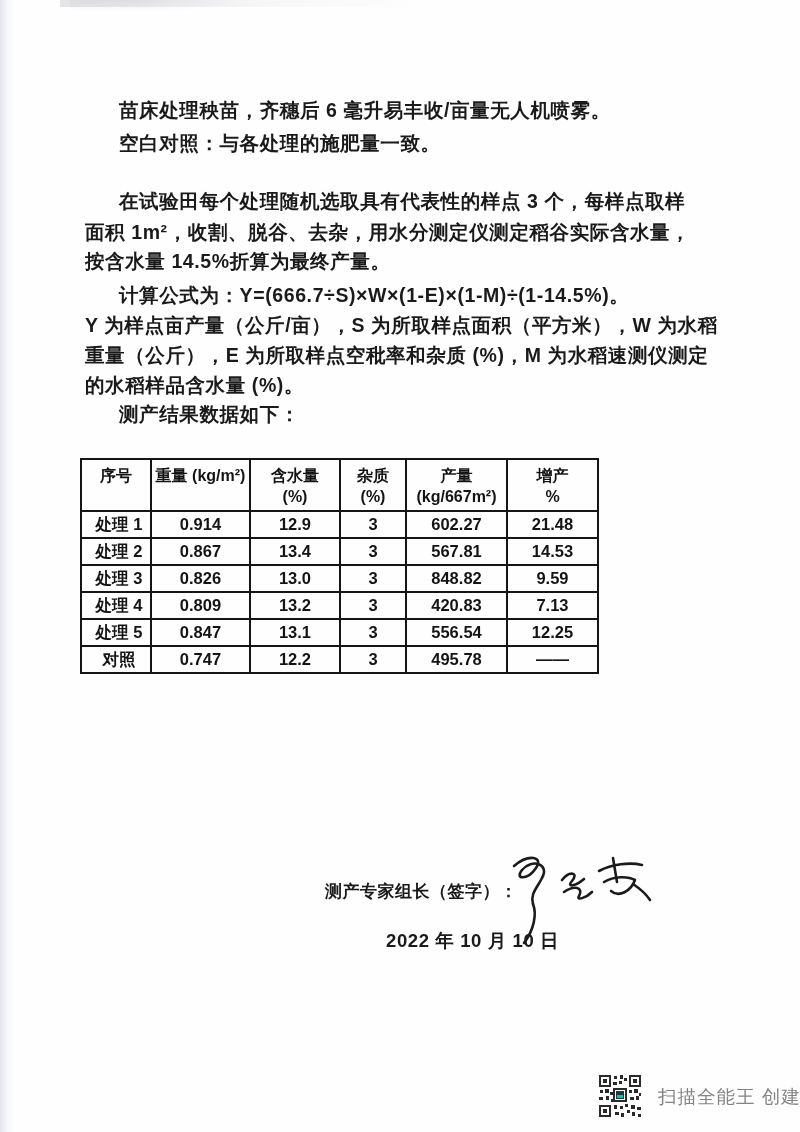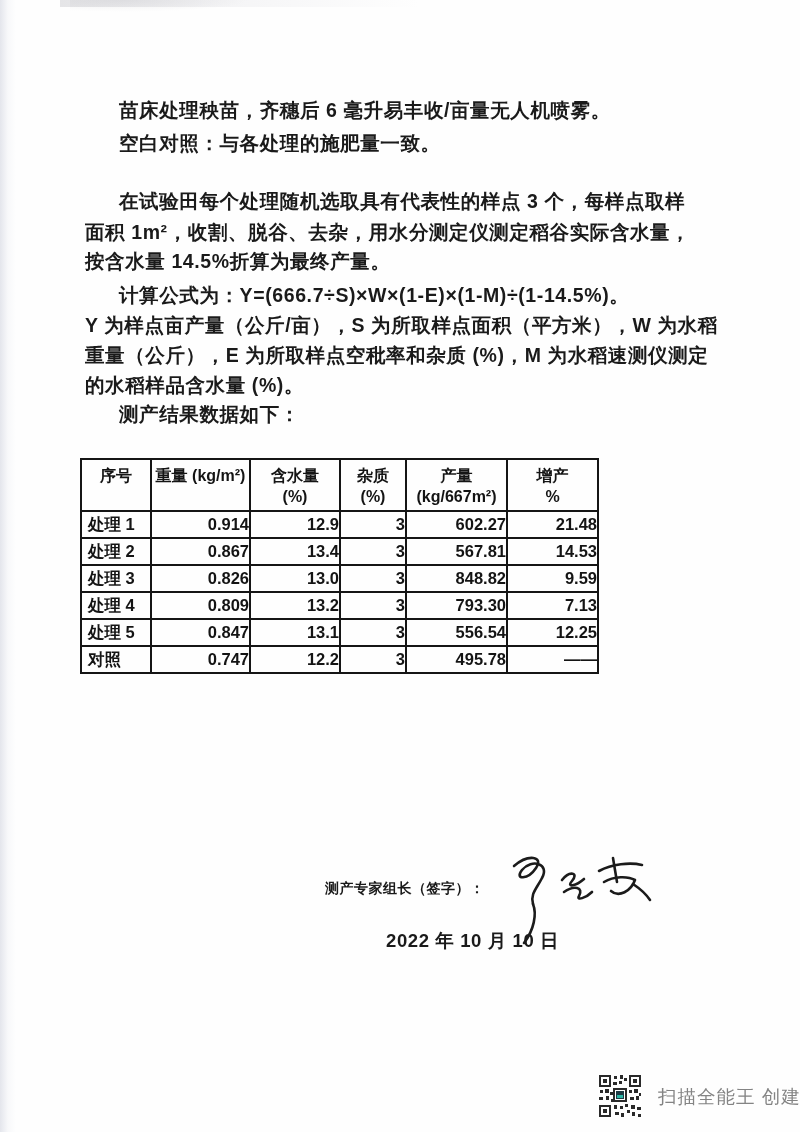--- a/index.html
+++ b/index.html
@@ -70,34 +70,34 @@
     padding-top: 5px;
     font-size: 16px;
     font-weight: 700;
     text-align: center;
     line-height: 21px;
   }
   table.results td {
     height: 25px;
     font-size: 16.5px;
     font-weight: 600;
-    text-align: right;
+    text-align: center;
     line-height: 25px;
   }
   table.results td.rowlabel {
-    text-align: left;
+    text-align: center;
     padding-left: 6px;
   }
 
   
   .sig-label {
     position: absolute;
     left: 325px;
     top: 880px;
-    font-size: 14px;
+    font-size: 17px;
     font-weight: 700;
     letter-spacing: 0.5px;
     color: #1a1a1a;
     white-space: nowrap;
   }
   .sig-date {
     position: absolute;
     left: 386px;
     top: 914px;
     font-size: 18.5px;
@@ -212,21 +212,21 @@
           <td>13.0</td>
           <td>3</td>
           <td>848.82</td>
           <td>9.59</td>
         </tr>
         <tr>
           <td class="rowlabel">处理 4</td>
           <td>0.809</td>
           <td>13.2</td>
           <td>3</td>
-          <td>793.30</td>
+          <td>420.83</td>
           <td>7.13</td>
         </tr>
         <tr>
           <td class="rowlabel">处理 5</td>
           <td>0.847</td>
           <td>13.1</td>
           <td>3</td>
           <td>556.54</td>
           <td>12.25</td>
         </tr>

